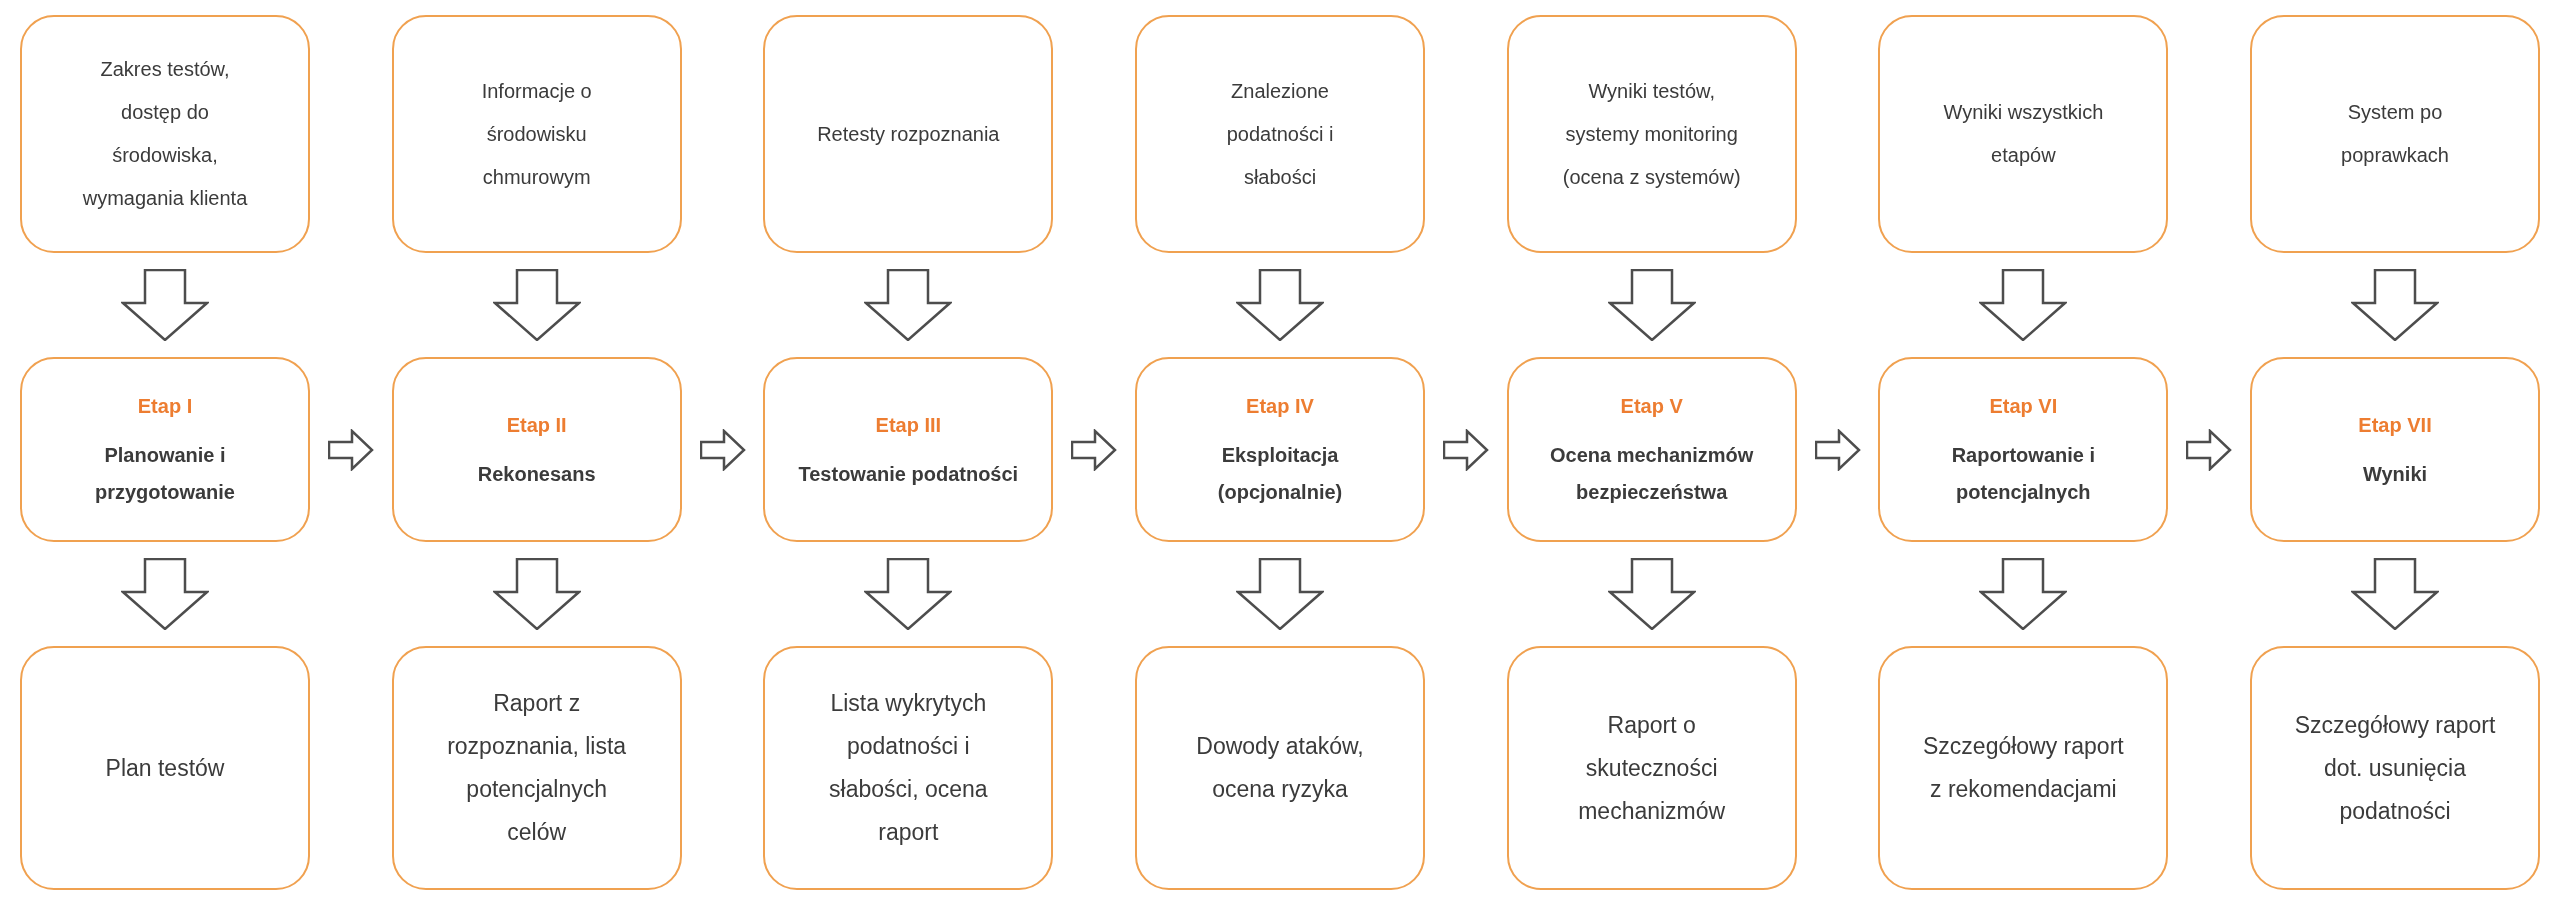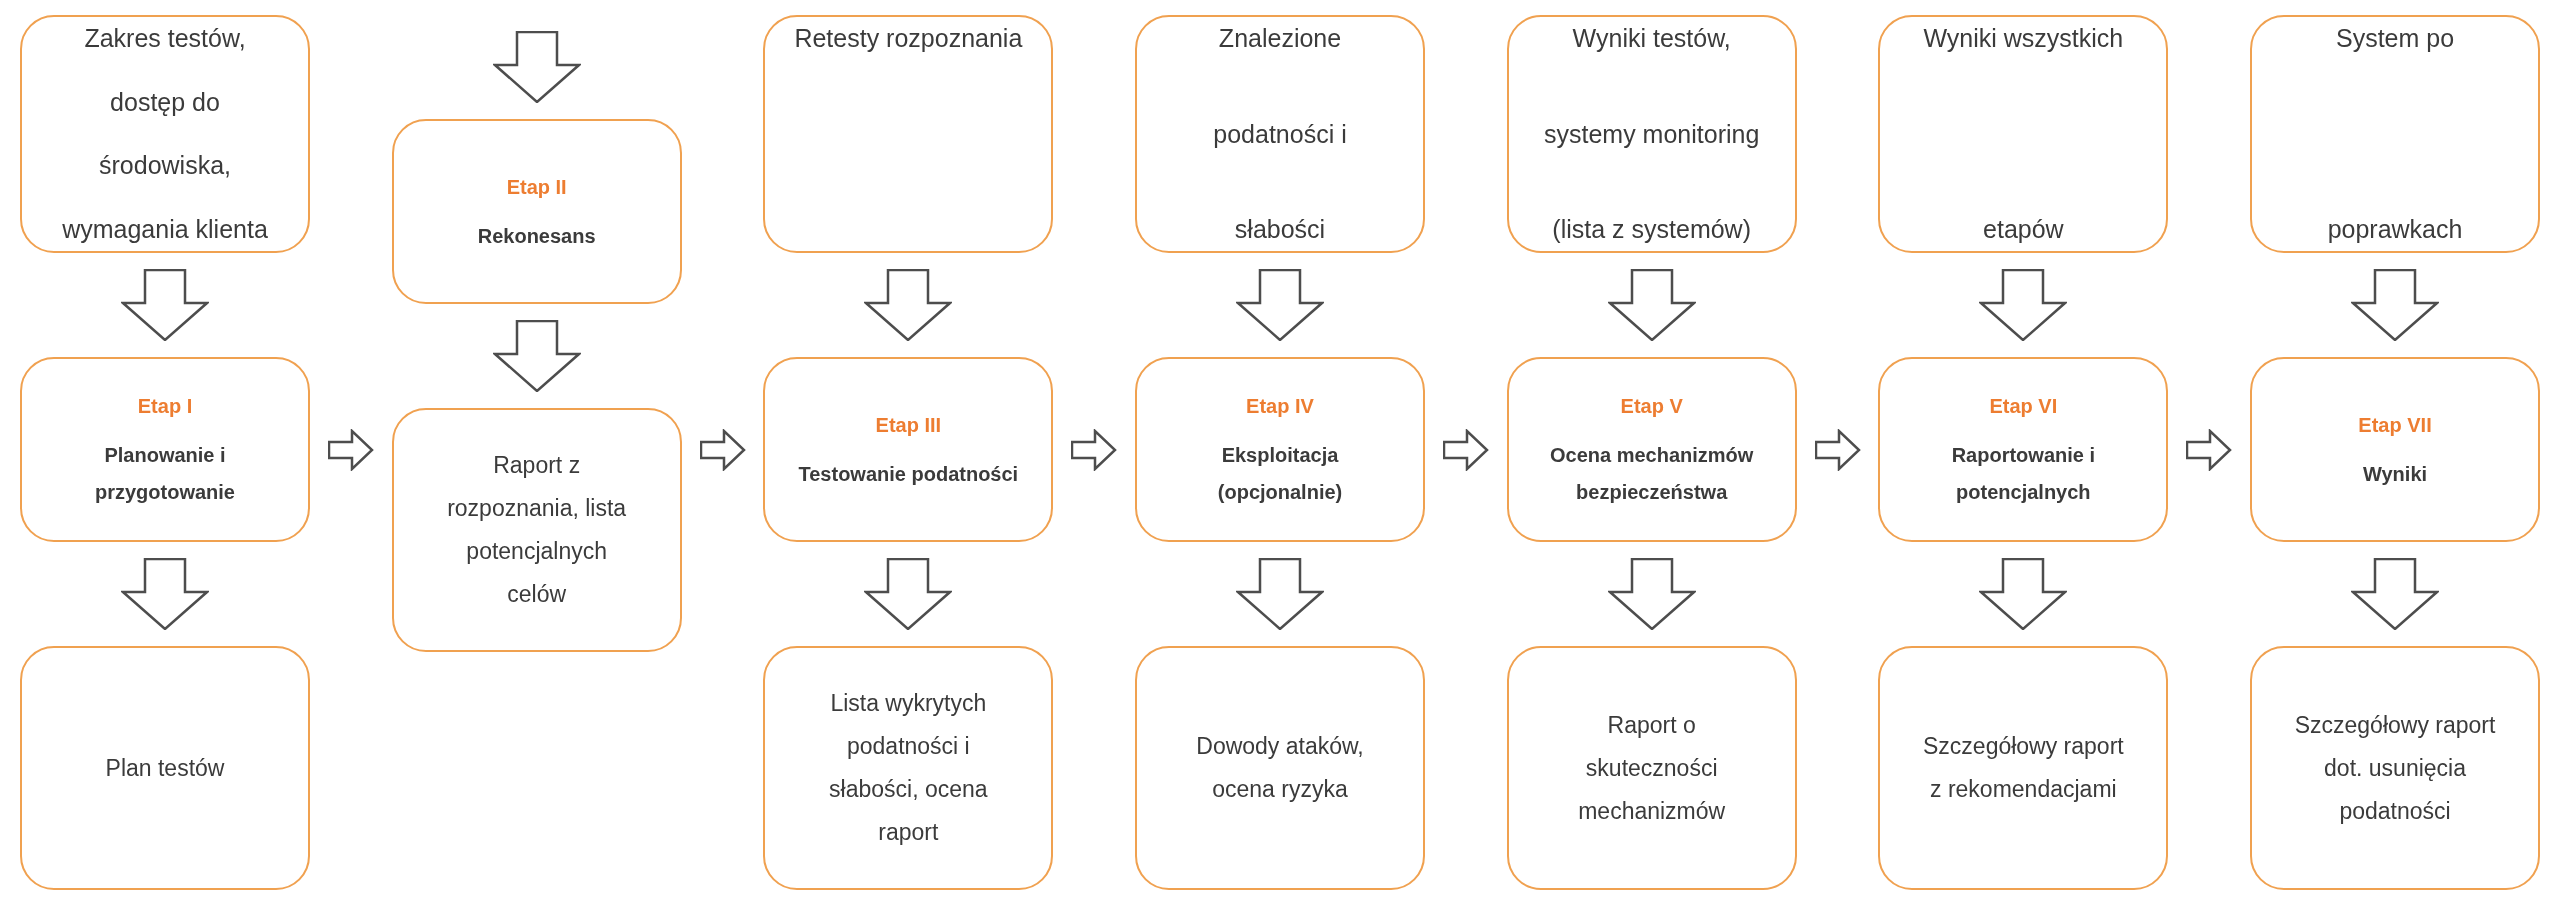--- a/index.html
+++ b/index.html
@@ -37,21 +37,21 @@
     width: 100%;
     background: #ffffff;
     border: 2px solid #F0A150;
     border-radius: 34px;
     display: flex;
     flex-direction: column;
     align-items: center;
     justify-content: center;
     text-align: center;
   }
-  .input-box  { height: 238px; font-size: 25px; line-height: 43px; justify-content: space-between; }
+  .input-box  { height: 238px; font-size: 20px; line-height: 43px; }
   .output-box { height: 244px; font-size: 23px; line-height: 43px; }
   .stage-box  { height: 185px; font-size: 20px; line-height: 37px; font-weight: bold; }
   .stage-label { color: #ED7D31; margin-bottom: 12px; }
   .varrow-wrap {
     height: 104px;
     display: flex;
     align-items: center;
     justify-content: center;
   }
 </style>
@@ -88,20 +88,25 @@
       </div>
     </div>
 
     <div class="hgap">
       <svg width="46" height="42" viewBox="0 0 46 42">
           <polygon points="1,13 24,13 24,2 44,21 24,40 24,29 1,29" fill="#ffffff" stroke="#4d4d4d" stroke-width="2.5"></polygon>
         </svg>
     </div>
 
     <div class="col">
+      <div class="box input-box">
+        <div>Informacje o</div>
+        <div>środowisku</div>
+        <div>chmurowym</div>
+      </div>
       <div class="varrow-wrap">
         <svg width="88" height="72" viewBox="0 0 88 72">
             <polygon points="24,1 64,1 64,34 86,34 44,71 2,34 24,34" fill="#ffffff" stroke="#4d4d4d" stroke-width="2.5"></polygon>
           </svg>
       </div>
       <div class="box stage-box">
         <div class="stage-label">Etap II</div>
         <div>Rekonesans</div>
       </div>
       <div class="varrow-wrap">
@@ -185,21 +190,21 @@
     <div class="hgap">
       <svg width="46" height="42" viewBox="0 0 46 42">
           <polygon points="1,13 24,13 24,2 44,21 24,40 24,29 1,29" fill="#ffffff" stroke="#4d4d4d" stroke-width="2.5"></polygon>
         </svg>
     </div>
 
     <div class="col">
       <div class="box input-box">
         <div>Wyniki testów,</div>
         <div>systemy monitoring</div>
-        <div>(lista z systemów)</div>
+        <div>(ocena z systemów)</div>
       </div>
       <div class="varrow-wrap">
         <svg width="88" height="72" viewBox="0 0 88 72">
             <polygon points="24,1 64,1 64,34 86,34 44,71 2,34 24,34" fill="#ffffff" stroke="#4d4d4d" stroke-width="2.5"></polygon>
           </svg>
       </div>
       <div class="box stage-box">
         <div class="stage-label">Etap V</div>
         <div>Ocena mechanizmów</div>
         <div>bezpieczeństwa</div>

